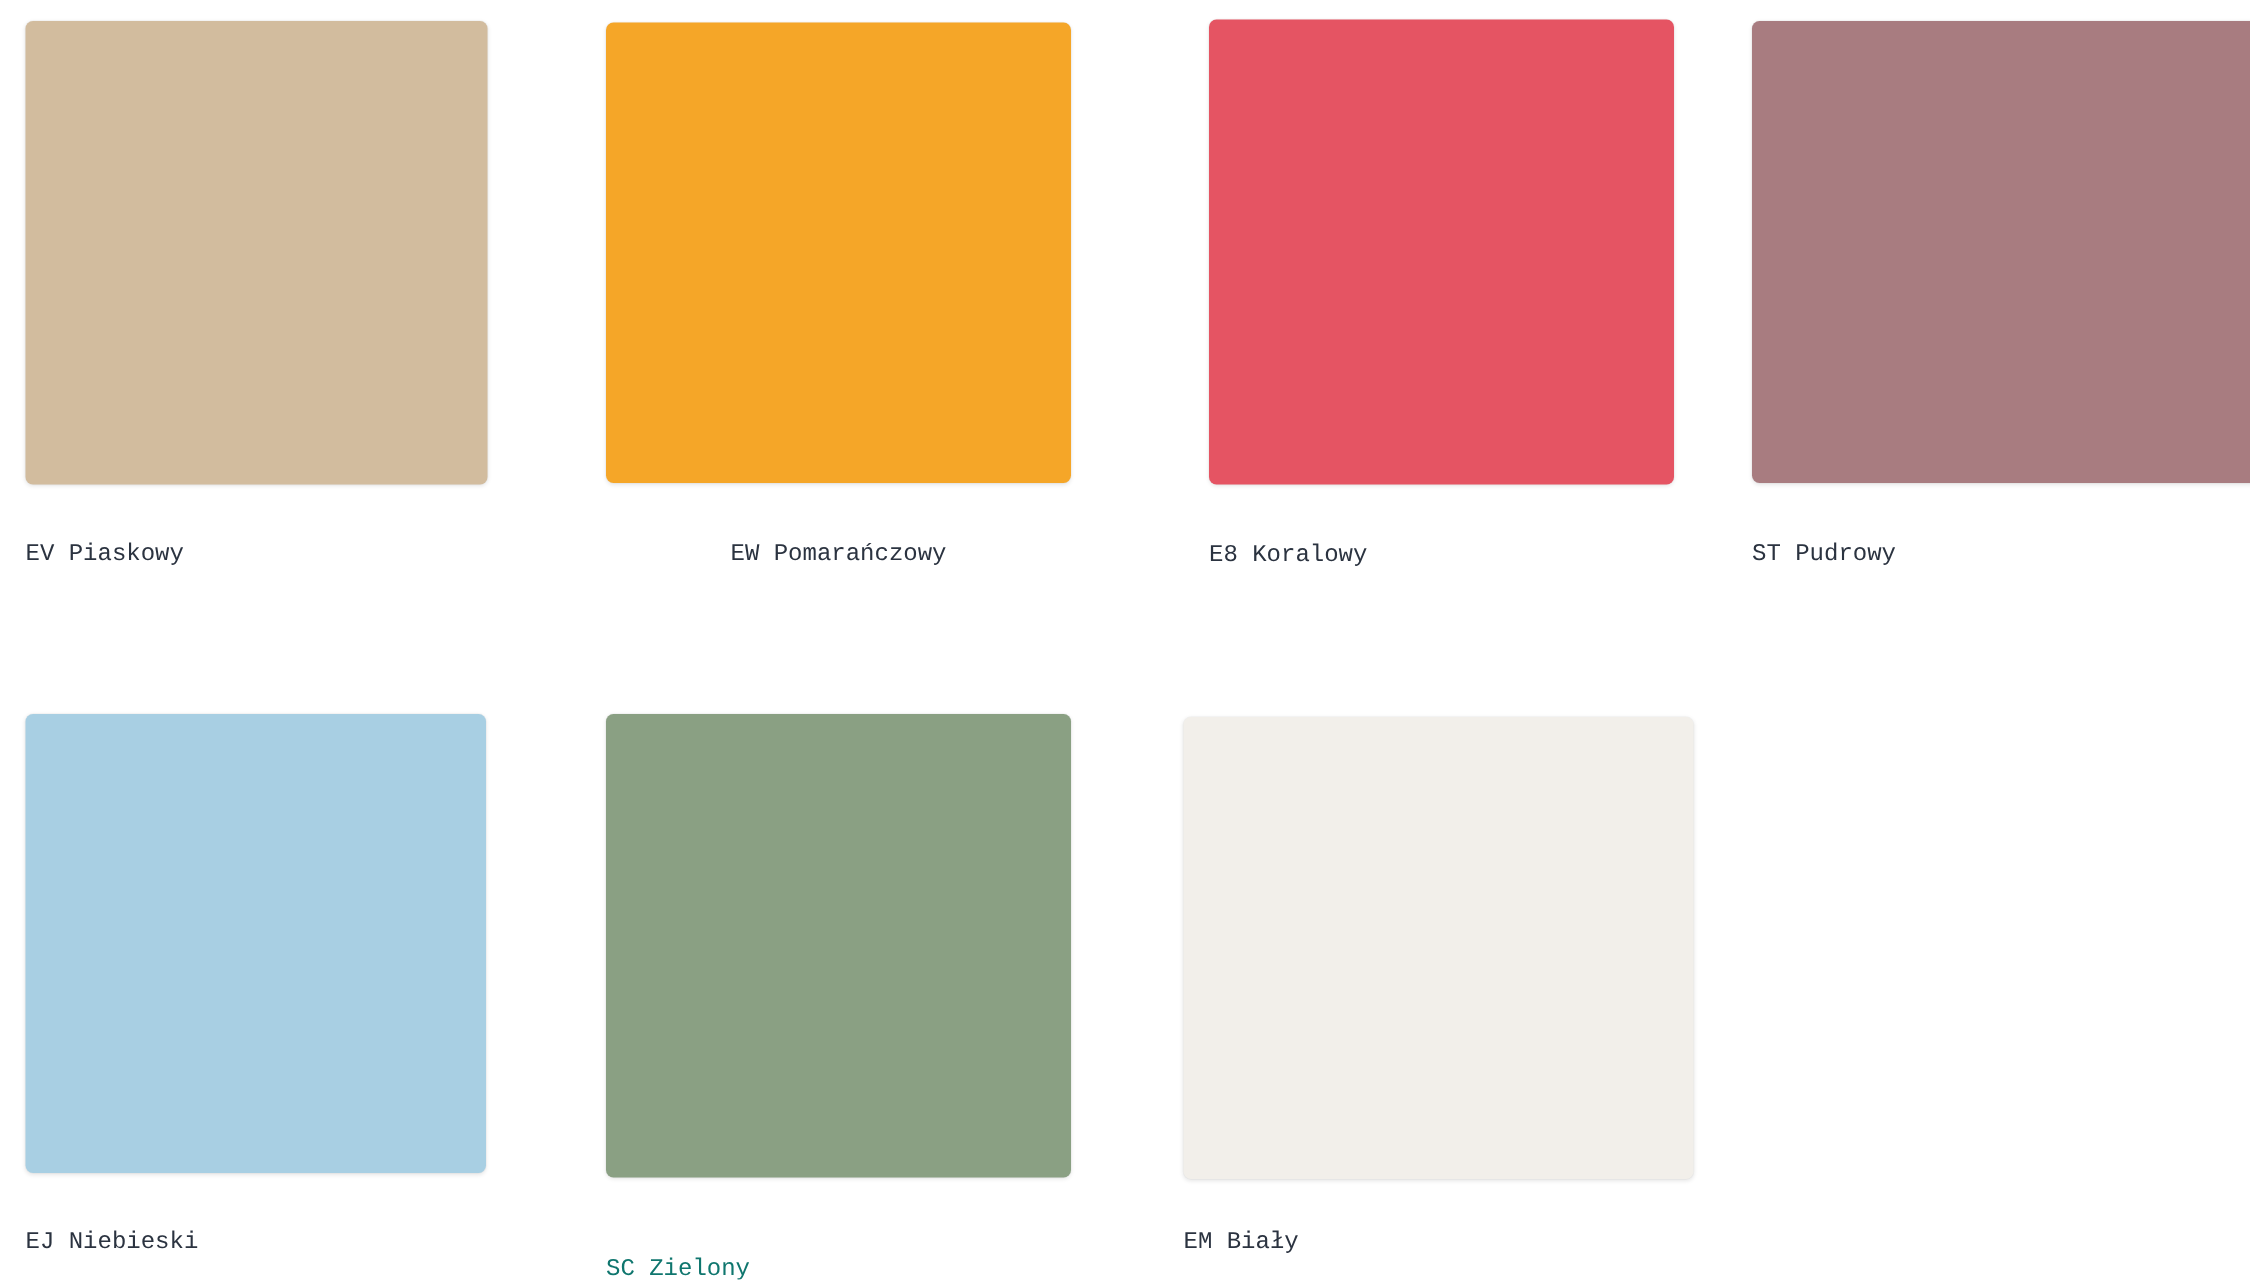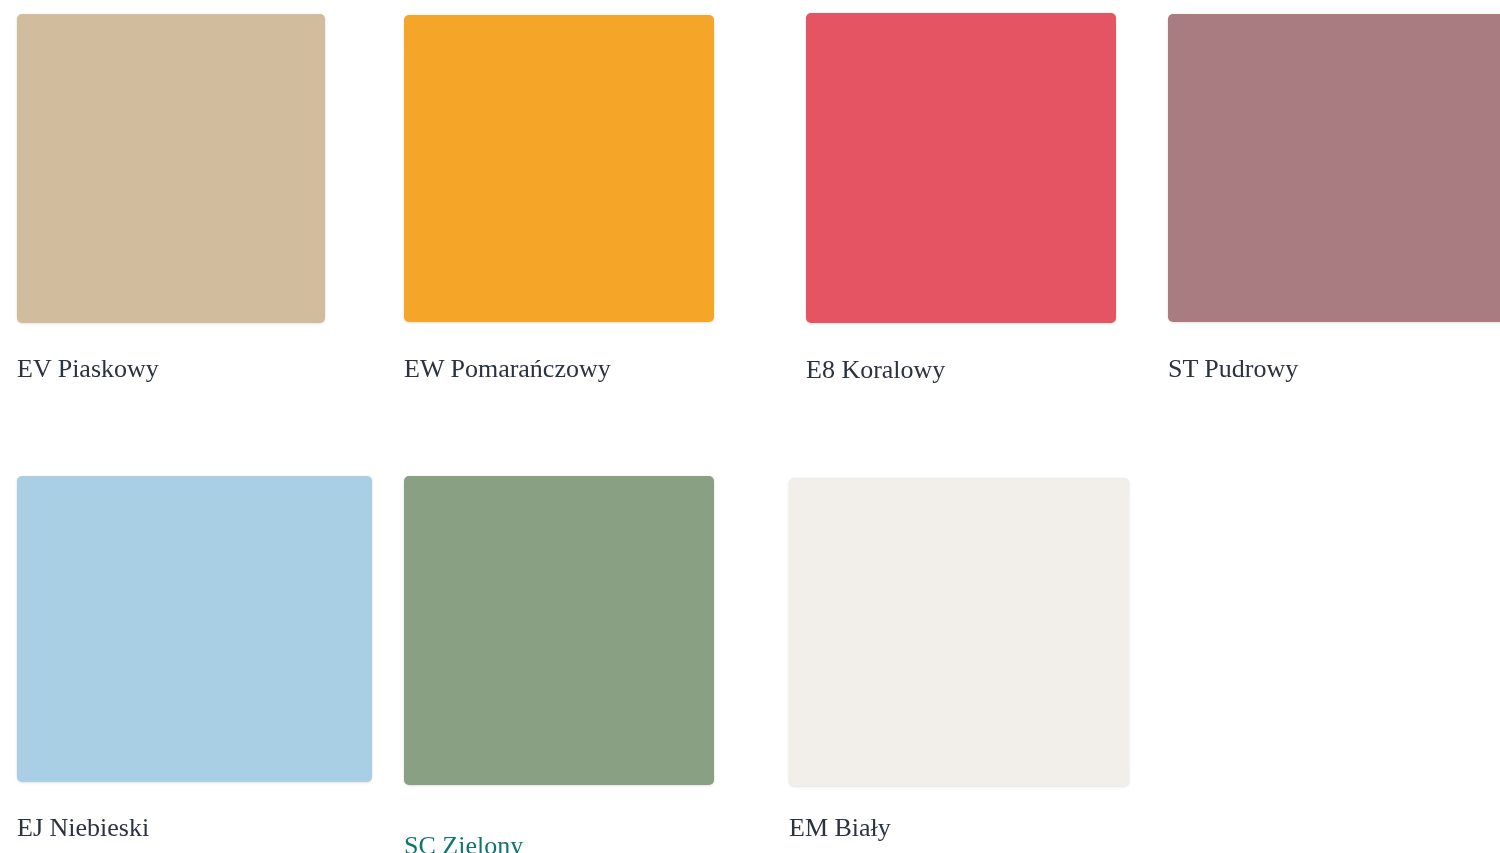--- a/index.html
+++ b/index.html
@@ -27,49 +27,49 @@
   }
 
   .swatch-chip {
     width: 100%;
     border-radius: 5px;
     box-shadow: 0 1px 3px rgba(0,0,0,0.10), 0 0 0 0.5px rgba(0,0,0,0.03);
   }
 
   .swatch-label {
     margin-top: 0;
-    font-size: 26px;
+    font-size: 16px;
     line-height: 26px;
     color: #2b3340;
     white-space: nowrap;
-    font-family: Liberation Serif, serif;
+    font-family: Liberation Mono, monospace;
   }
 </style>
 </head>
 <body>
 
 <div class="palette-grid" style="background: rgb(255, 255, 255);">
 
 <div class="swatch-cell" style="left: 17px; top: 14px; width: 308px;">
       <div class="swatch-chip" title="EV Piaskowy" style="height: 309px; background: rgb(210, 188, 158);"></div>
       <div class="swatch-label" style="margin-top: 33px; color: rgb(43, 51, 64);">EV Piaskowy</div>
     </div>
-    <div class="swatch-cell" style="left: 404px; top: 15px; width: 310px;">
+    <div class="swatch-cell" style="left: 404px; top: 15px; width: 310px; text-align: center;">
       <div class="swatch-chip" title="EW Pomarańczowy" style="height: 307px; background: rgb(245, 166, 40);"></div>
       <div class="swatch-label" style="margin-top: 34px; color: rgb(43, 51, 64);">EW Pomarańczowy</div>
     </div>
     <div class="swatch-cell" style="left: 806px; top: 13px; width: 310px;">
       <div class="swatch-chip" title="E8 Koralowy" style="height: 310px; background: rgb(229, 84, 99);"></div>
       <div class="swatch-label" style="margin-top: 34px; color: rgb(43, 51, 64);">E8 Koralowy</div>
     </div>
     <div class="swatch-cell" style="left: 1168px; top: 14px; width: 351px;">
       <div class="swatch-chip" title="ST Pudrowy" style="height: 308px; background: rgb(168, 124, 128);"></div>
       <div class="swatch-label" style="margin-top: 34px; color: rgb(43, 51, 64);">ST Pudrowy</div>
     </div>
-    <div class="swatch-cell" style="left: 17px; top: 476px; width: 355px;">
+    <div class="swatch-cell" style="left: 17px; top: 476px; width: 307px;">
       <div class="swatch-chip" title="EJ Niebieski" style="height: 306px; background: rgb(168, 207, 227);"></div>
       <div class="swatch-label" style="margin-top: 33px; color: rgb(43, 51, 64);">EJ Niebieski</div>
     </div>
     <div class="swatch-cell" style="left: 404px; top: 476px; width: 310px;">
       <div class="swatch-chip" title="SC Zielony" style="height: 309px; background: rgb(138, 160, 131);"></div>
       <div class="swatch-label" style="margin-top: 48px; color: #0f766e;">SC Zielony</div>
     </div>
     <div class="swatch-cell" style="left: 789px; top: 478px; width: 340px;">
       <div class="swatch-chip" title="EM Biały" style="height: 308px; background: rgb(242, 239, 234);"></div>
       <div class="swatch-label" style="margin-top: 29px; color: rgb(43, 51, 64);">EM Biały</div>

